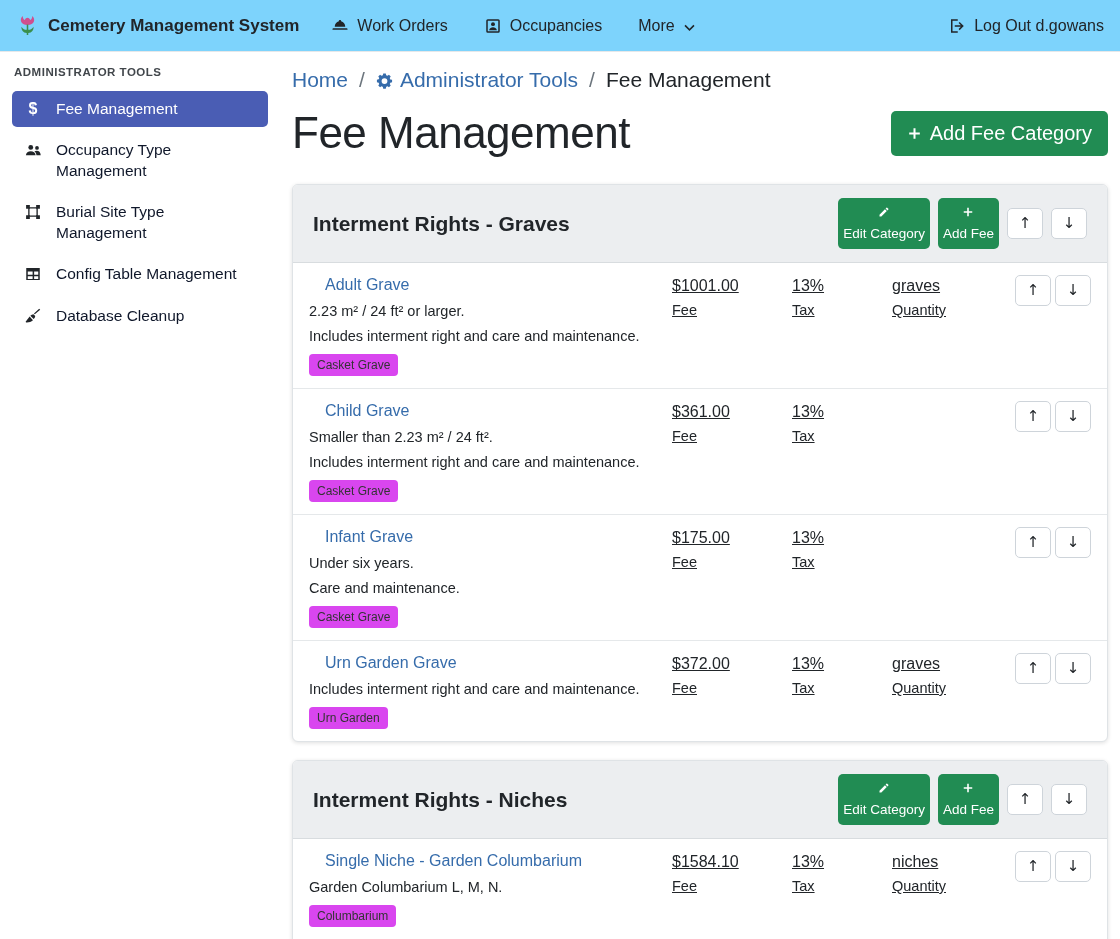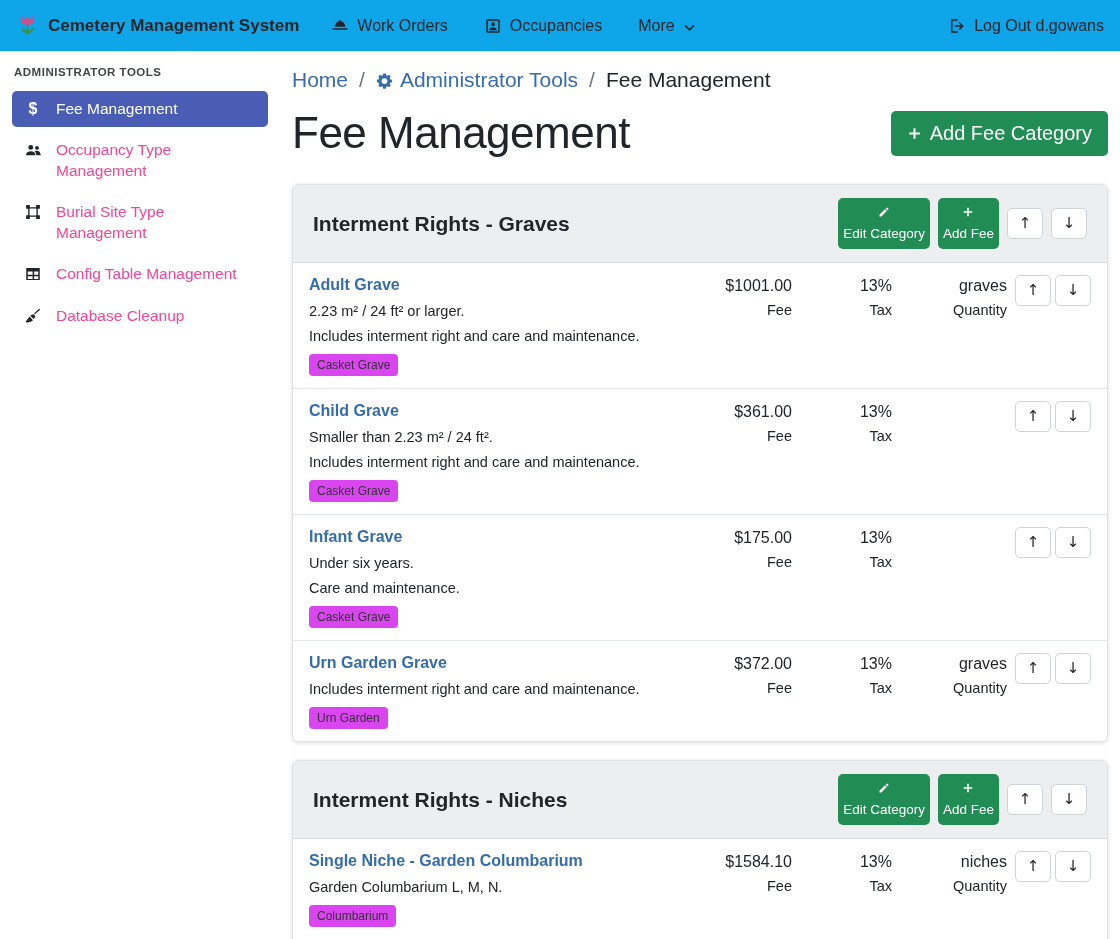--- a/index.html
+++ b/index.html
@@ -1,33 +1,33 @@
 <!DOCTYPE html>
 <html><head>
 <meta charset="utf-8">
 <style>
   * { box-sizing: border-box; }
   html, body { margin:0; padding:0; width:1120px; height:939px; overflow:hidden; }
   body { font-family:"Liberation Sans","DejaVu Sans",sans-serif; color:#212529; background:#fff; }
 
   
-  .topnav { height:52px; background:#0ea5e9; border-bottom:1px solid #e6e8ea; display:flex; align-items:center; padding:0 16px; }
+  .topnav { height:52px; background:#7dd3fc; border-bottom:1px solid #e6e8ea; display:flex; align-items:center; padding:0 16px; }
   .brand { display:flex; align-items:center; gap:9px; font-size:17px; font-weight:700; color:#212529; text-decoration:none; cursor:pointer; }
   .logo svg { width:23px; height:23px; display:block; }
   .nav-items { display:flex; align-items:center; gap:36px; margin-left:32px; }
   .nav-item { display:flex; align-items:flex-end; gap:8px; font-size:16px; color:#212529; text-decoration:none; cursor:pointer; }
   .nicon svg { width:18px; height:18px; display:block; }
   .chev svg { width:13px; height:13px; display:block; margin-top:2px; }
   .spacer { flex:1; }
 
   
   .layout { display:flex; height:887px; }
   .sidebar { flex:0 0 280px; width:280px; padding-top:14px; background:#fff; }
   .side-header { font-size:11.5px; font-weight:700; letter-spacing:.5px; color:#41464b; padding:0 14px 8px; }
-  .side-item { display:flex; align-items:flex-start; gap:12px; margin:5px 12px; padding:8px 10px; border-radius:5px; font-size:15.5px; line-height:1.32; color:#ec4899; text-decoration:none; cursor:pointer; }
+  .side-item { display:flex; align-items:flex-start; gap:12px; margin:5px 12px; padding:8px 10px; border-radius:5px; font-size:15.5px; line-height:1.32; color:#0f172a; text-decoration:none; cursor:pointer; }
   .side-item .sicon { flex:0 0 22px; width:22px; display:flex; justify-content:center; margin-top:1px; color:#212529; }
   .side-item .sicon svg { width:18px; height:18px; display:block; }
   .side-item.active { background:#4a5db4; color:#fff; }
   .side-item.active .sicon { color:#fff; }
   .dollar-glyph { font-weight:700; font-size:16px; line-height:18px; }
 
   .main { flex:1; padding:16px 12px 0 12px; overflow:hidden; }
 
   
   .breadcrumb { display:flex; align-items:center; gap:11px; font-size:21px; }
@@ -52,25 +52,25 @@
 
   
   .card { border:1px solid #dfe3e6; border-radius:6px; box-shadow:0 1px 4px rgba(0,0,0,.13); margin-bottom:18px; background:#fff; overflow:hidden; }
   .card-head { background:#eceef0; border-bottom:1px solid #d8dcdf; display:flex; align-items:center; justify-content:space-between; padding:13px 20px; }
   .card-head h2 { margin:0; font-size:21px; font-weight:600; }
   .head-actions { display:flex; align-items:center; gap:8px; }
 
   .fee-row { display:flex; padding:12px 16px; border-top:1px solid #e5e8ea; }
   .fee-row:first-of-type { border-top:none; }
   .fee-main { flex:1; min-width:0; padding-right:8px; }
-  .fee-name { display:inline-block; font-size:16px; font-weight:700; color:#366cab; text-decoration:none; cursor:pointer; line-height:20px; }
+  .fee-name { display:inline-block; font-size:16px; font-weight:400; color:#366cab; text-decoration:none; cursor:pointer; line-height:20px;margin-left:16px; }
   .fee-desc { font-size:14.5px; line-height:18px; margin-top:7px; color:#212529; }
   .badge { display:inline-block; margin-top:9px; background:#d946ef; color:#333; font-size:12px; line-height:1; padding:5px 8px; border-radius:4px; }
 
-  .fee-col { text-align:right; padding-top:1px; }
+  .fee-col { text-align:left; padding-top:1px;text-decoration:underline; }
   .col-fee { width:120px; }
   .col-tax { width:100px; }
   .col-qty { width:115px; }
   .val { font-size:16px; line-height:20px; }
   .lbl { font-size:14.5px; margin-top:6px; color:#212529; }
   .fee-arrows { width:84px; display:flex; gap:4px; justify-content:flex-end; align-items:flex-start; }
 </style>
 </head>
 <body>
 

